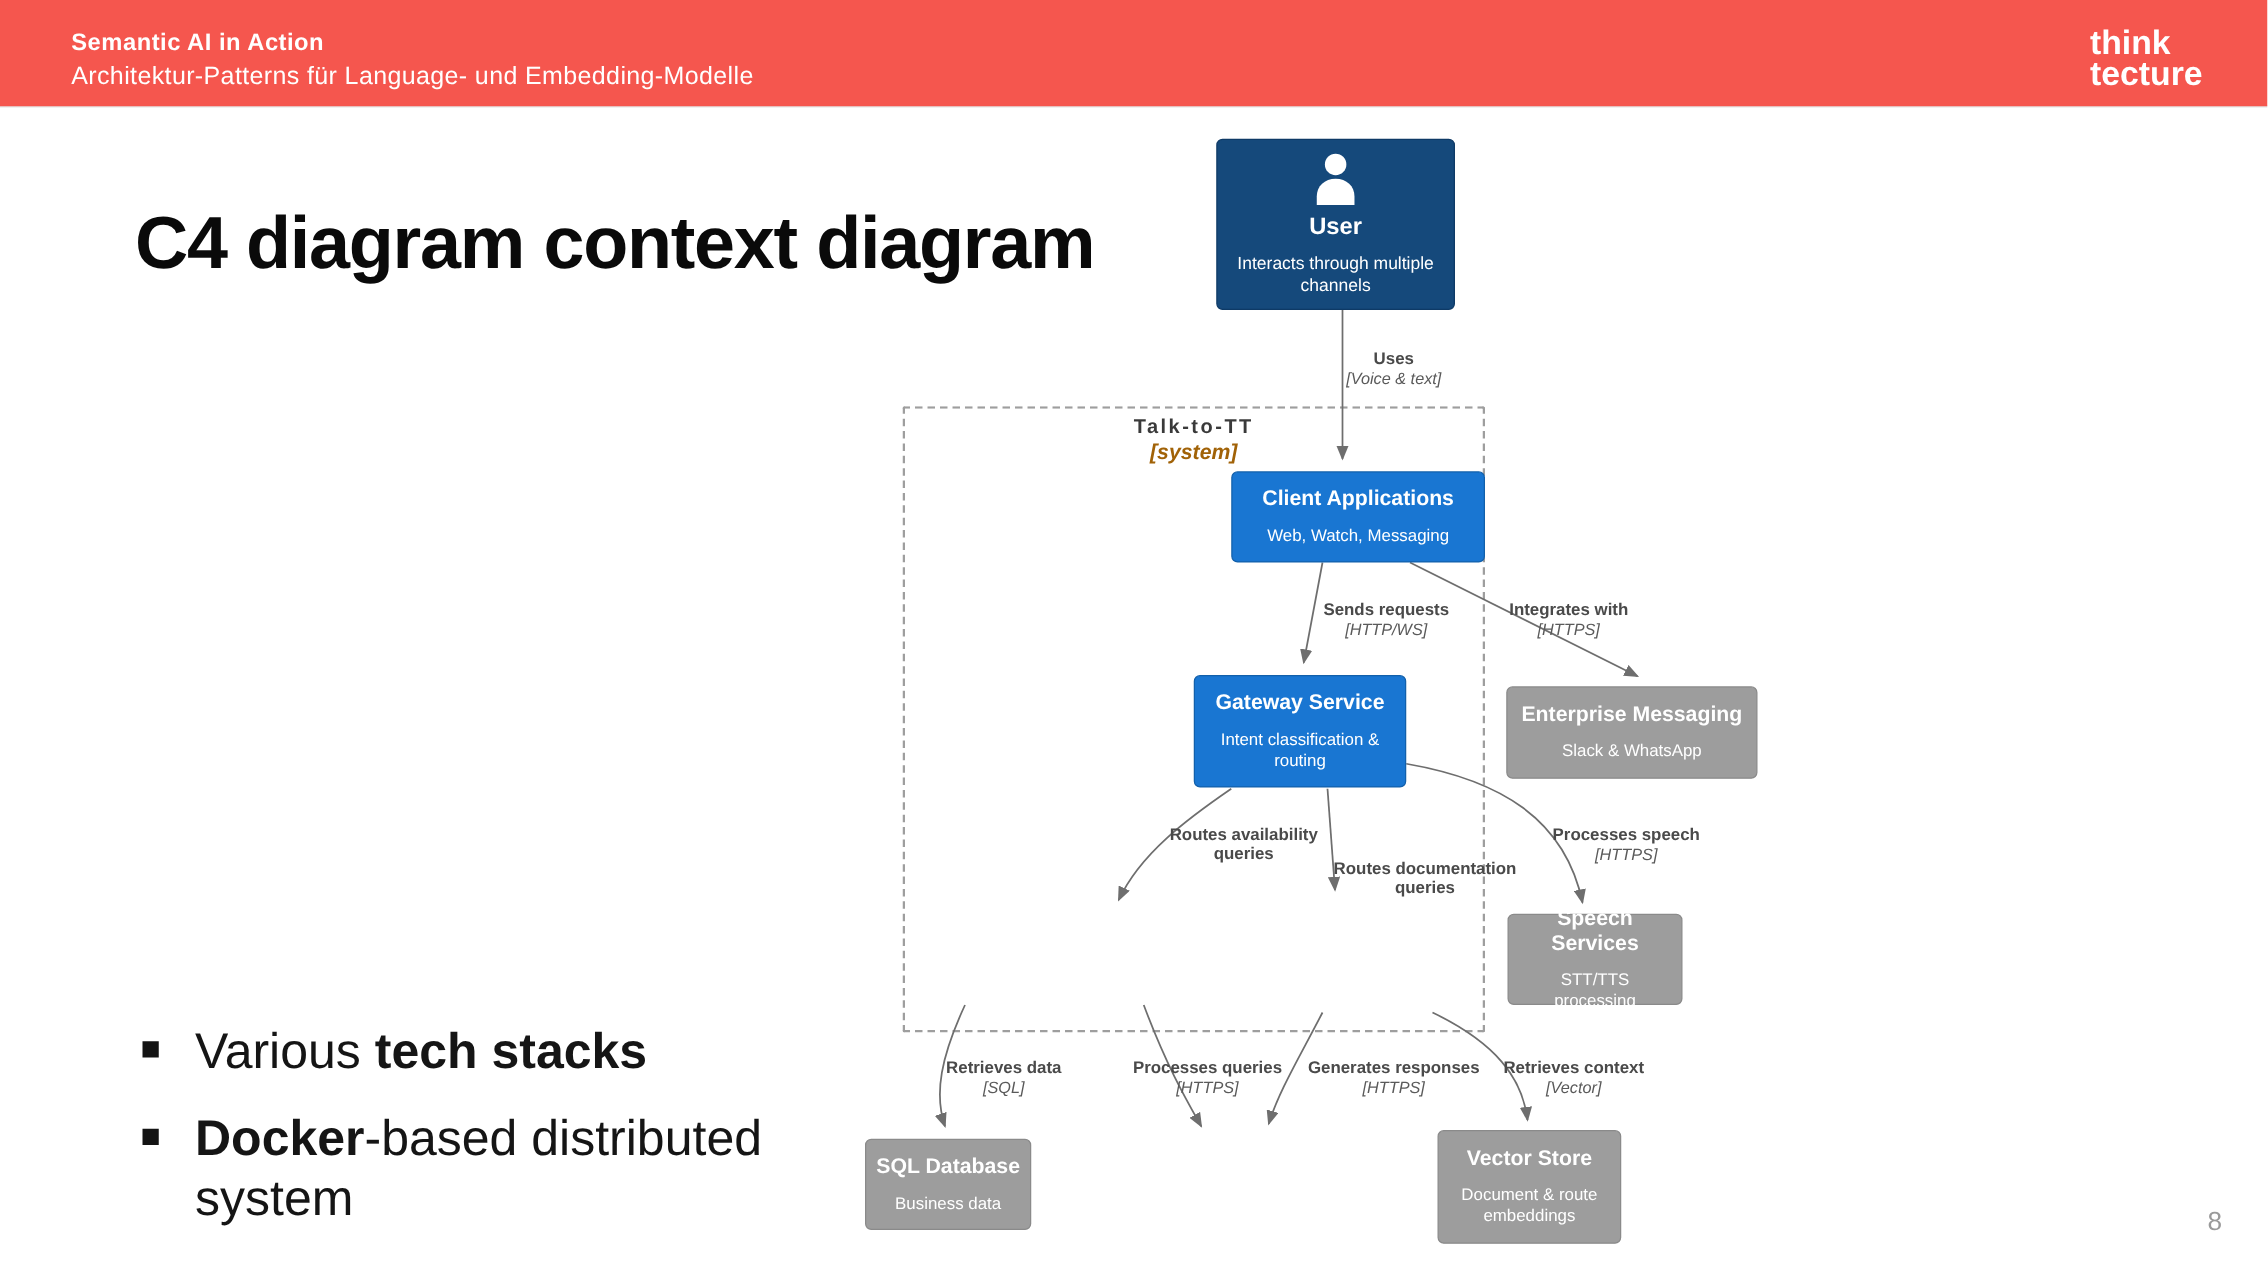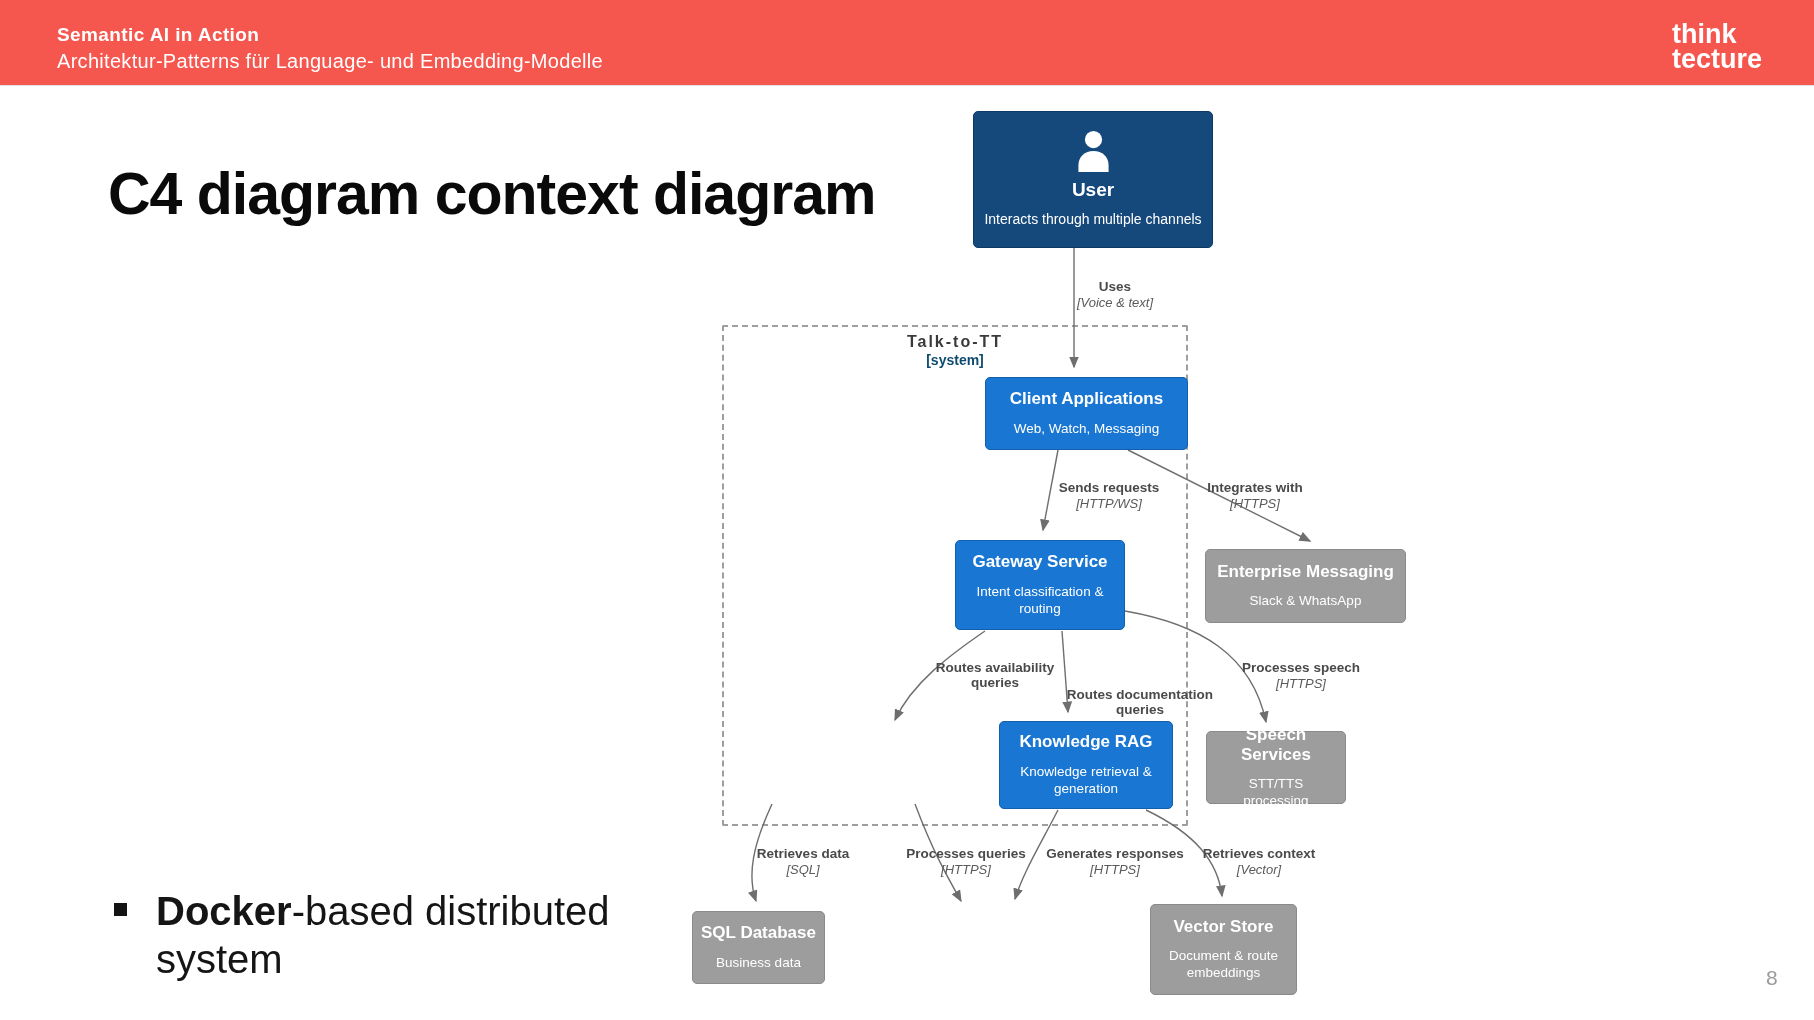--- a/index.html
+++ b/index.html
@@ -22,21 +22,21 @@
   .bullet{position:absolute;display:flex;align-items:flex-start;}
   .sq{width:13px;height:13px;background:#141414;margin-top:16px;flex:none;}
   .bt{font-size:40px;line-height:48px;color:#151515;margin-left:29px;width:470px;}
   .bt b{font-weight:bold;}
   .page-num{position:absolute;left:1766px;top:966px;font-size:21px;color:#9a9a9a;}
 
   
   .boundary{position:absolute;left:722px;top:325px;width:466px;height:501px;
             border:2px dashed #9e9e9e;border-radius:2px;box-sizing:border-box;text-align:center;}
   .b-title{margin-top:6px;font-size:16px;font-weight:bold;color:#3a3a3a;letter-spacing:2px;}
-  .b-sub{font-size:14px;font-weight:bold;color:#0c4a6e;margin-top:1px;}
+  .b-sub{font-size:17px;font-weight:bold;color:#a16207;margin-top:1px;font-style:italic;}
 
   svg.edges{position:absolute;left:0;top:0;pointer-events:none;}
 
   .node{position:absolute;border-radius:5px;color:#fff;display:flex;flex-direction:column;
         align-items:center;justify-content:center;text-align:center;box-sizing:border-box;
         padding:6px 8px;}
   .node-title{font-weight:bold;font-size:17px;line-height:1.15;}
   .node-sub{font-size:13.5px;line-height:1.25;margin-top:12px;}
   .navy{background:#15497B;border:1px solid #0e3a66;}
   .blue{background:#1976D2;border:1px solid #1260ab;}
@@ -58,20 +58,24 @@
     <div class="h-title">Semantic AI in Action</div>
     <div class="h-sub">Architektur-Patterns für Language- und Embedding-Modelle</div>
     <div class="logo">
       <div>think</div>
       <div>tecture</div>
     </div>
   </div>
 
   <div class="title">C4 diagram context diagram</div>
 
+  <div class="bullet" style="left:114px;top:817px;">
+    <span class="sq"></span>
+    <span class="bt"><span>Various </span><b>tech stacks</b><span></span></span>
+  </div>
   <div class="bullet" style="left:114px;top:887px;">
     <span class="sq"></span>
     <span class="bt"><span></span><b>Docker</b><span>-based distributed system</span></span>
   </div>
 
   <div class="page-num">8</div>
 
   <div class="boundary">
     <div class="b-title">Talk-to-TT</div>
     <div class="b-sub">[system]</div>
@@ -90,21 +94,21 @@
       <path d="M985 631 C950 655 912 683 895 720" marker-end="url(#ah)"></path>
       <path d="M1062 631 L1068 712" marker-end="url(#ah)"></path>
       <path d="M1125 611 C1200 624 1252 655 1266 722" marker-end="url(#ah)"></path>
       <path d="M772 804 C753 845 747 875 756 901" marker-end="url(#ah)"></path>
       <path d="M915 804 C933 852 948 878 961 901" marker-end="url(#ah)"></path>
       <path d="M1058 810 C1040 845 1023 873 1015 899" marker-end="url(#ah)"></path>
       <path d="M1146 810 C1196 834 1218 862 1222 896" marker-end="url(#ah)"></path>
     </g>
   </svg>
 
-  <div class="node navy person-node" style="left:973px;top:111px;width:240px;height:137px;">
+  <div class="node navy person-node" style="left:973px;top:111px;width:191px;height:137px;">
     <svg class="person-ico" viewBox="0 0 48 44">
       <circle cx="24" cy="10" r="9" fill="#ffffff"></circle>
       <path d="M24 22 C33.2 22 39.8 28.2 39.8 36.8 L39.8 44 L8.2 44 L8.2 36.8 C8.2 28.2 14.8 22 24 22 Z" fill="#ffffff"></path>
     </svg>
     <div class="node-title">User</div>
     <div class="node-sub">Interacts through multiple channels</div>
   </div>
 
   <div class="node blue" style="left:985px;top:377px;width:203px;height:73px;">
     <div class="node-title">Client Applications</div>
@@ -115,24 +119,20 @@
     <div class="node-title">Gateway Service</div>
     <div class="node-sub">Intent classification &amp; routing</div>
   </div>
 
   <div class="node gray" style="left:1205px;top:549px;width:201px;height:74px;">
     <div class="node-title">Enterprise Messaging</div>
     <div class="node-sub">Slack &amp; WhatsApp</div>
   </div>
 
 
-  <div class="node blue" style="left:999px;top:721px;width:174px;height:88px;">
-    <div class="node-title">Knowledge RAG</div>
-    <div class="node-sub">Knowledge retrieval &amp; generation</div>
-  </div>
 
   <div class="node gray" style="left:1206px;top:731px;width:140px;height:73px;">
     <div class="node-title">Speech Services</div>
     <div class="node-sub">STT/TTS processing</div>
   </div>
 
   <div class="node gray" style="left:692px;top:911px;width:133px;height:73px;">
     <div class="node-title">SQL Database</div>
     <div class="node-sub">Business data</div>
   </div>

